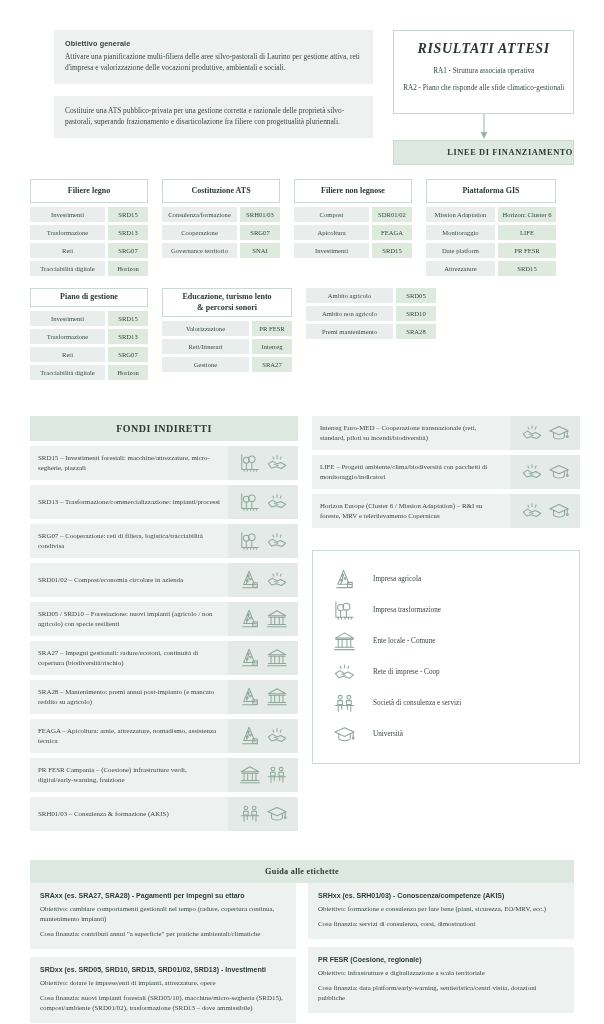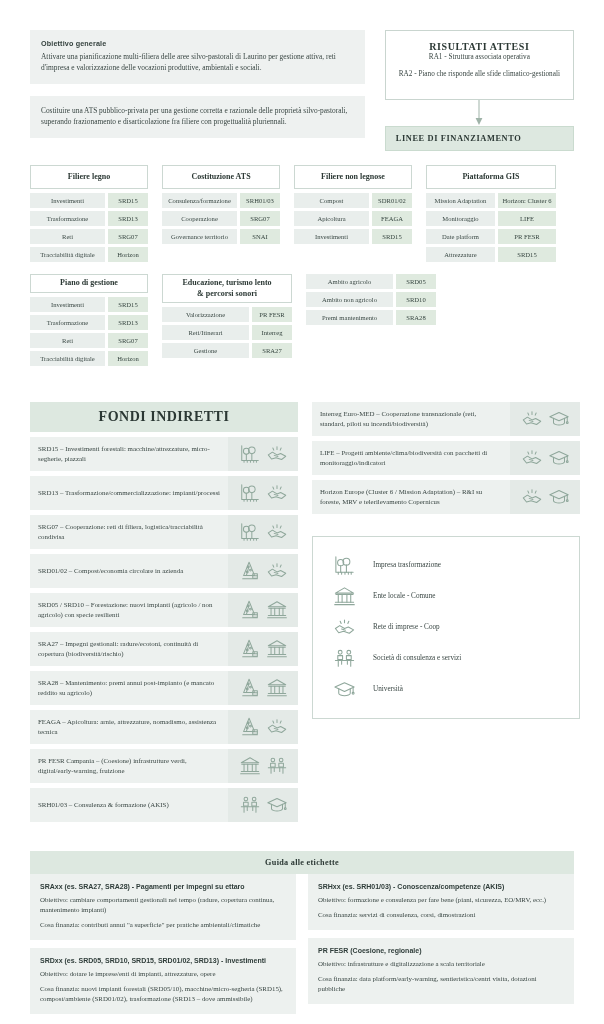--- a/index.html
+++ b/index.html
@@ -9,47 +9,49 @@
     background: #ffffff;
     font-family: "Liberation Serif", "DejaVu Serif", serif;
     color: #2f3d3a;
   }
   body { width: 604px; min-height: 1024px; position: relative; }
 
   .page { width: 604px; padding: 0; }
 
   
   .top-zone { display: flex; padding: 30px 30px 0 30px; gap: 14px; align-items: flex-start; }
-  .obj-col { width: 336px; }
+  .obj-col { width: 336px; margin-left: 24px; }
   .obj-box {
     background: #eef1f0;
     padding: 9px 11px 11px 11px;
     margin-bottom: 12px;
   }
   .obj-title {
     font-family: "Liberation Sans", sans-serif;
     font-weight: bold; font-size: 7.2px; letter-spacing: .15px;
     color: #33403d; margin-bottom: 3px;
   }
   .obj-text { font-size: 7.4px; line-height: 1.5; color: #3a4744; }
 
   .res-col { width: 190px; margin-left: 6px; }
   .res-box {
     border: 1px solid #c9d5cf; background: #fff;
     padding: 10px 8px 12px 8px; text-align: center;
   }
   .res-title {
     font-family: "Liberation Serif", serif;
-    font-weight: bold; font-size: 10px; letter-spacing: .6px; color: #2b3834;
+    font-weight: bold; font-size: 14px; letter-spacing: .6px; color: #2b3834;
+    margin-bottom: 9px;
+    font-style: italic;
   }
   .res-line { font-size: 7.2px; line-height: 1.45; color: #3a4744; margin-bottom: 7px; }
   .arrow-wrap { height: 26px; display: flex; align-items: center; justify-content: center; }
   .lf-box {
     background: #dde8e0; border: 1px solid #cadbcf;
-    text-align: left; padding: 7px 10px;
+    text-align: right; padding: 7px 0;
     font-weight: bold; font-size: 8.4px; letter-spacing: .6px; color: #2b3834;
   }
 
   
   .tables-zone { padding: 14px 30px 0 30px; }
   .tables-row { display: flex; gap: 14px; margin-bottom: 9px; align-items: flex-start; }
   .mini-table { width: 118px; flex: 0 0 118px; }
   .mini-table.wide { width: 130px; flex: 0 0 130px; }
   .mt-head {
     border: 1px solid #ccd8d2; background: #fff;
@@ -67,21 +69,21 @@
     flex: 0 0 40px; background: #dfeadf; color: #35443f;
     font-size: 6.6px; text-align: center; padding: 4px 2px;
   }
   .mini-table.wide .mt-v { flex: 0 0 58px; }
 
   
   .fondi-zone { display: flex; gap: 14px; padding: 24px 30px 0 30px; align-items: flex-start; }
   .fondi-col { width: 268px; flex: 0 0 268px; }
   .fondi-head {
     background: #dde8e0; text-align: center; padding: 7px 4px;
-    font-weight: bold; font-size: 14px; letter-spacing: .5px; color: #2b3834;
+    font-weight: bold; font-size: 10px; letter-spacing: .5px; color: #2b3834;
     margin-bottom: 5px;
   }
   .fondi-row {
     display: flex; align-items: stretch;
     background: #edf1ef; margin-bottom: 5px; min-height: 34px;
   }
   .fr-text {
     flex: 1 1 auto; padding: 7px 8px; font-size: 6.9px; line-height: 1.45; color: #3a4744;
     display: flex; align-items: center;
   }
@@ -643,20 +645,35 @@
               </span>
             </div>
           </div>
         </div>
 
       <div class="legend-box">
         <div id="legend-rows">
             <div class="legend-row">
               <span class="legend-ic">
                 <svg viewBox="0 0 24 24">
+                  <path stroke="#8fa79b" stroke-width="1.1" fill="none" stroke-linecap="round" stroke-linejoin="round" d="M11 2.5 L5 17 H17 Z"></path>
+                  <path stroke="#8fa79b" stroke-width="1.1" fill="none" stroke-linecap="round" stroke-linejoin="round" d="M11 6.5 L8 17"></path>
+                  <circle stroke="#8fa79b" stroke-width="1.1" fill="none" stroke-linecap="round" stroke-linejoin="round" cx="10" cy="7.5" r="1"></circle>
+                  <circle stroke="#8fa79b" stroke-width="1.1" fill="none" stroke-linecap="round" stroke-linejoin="round" cx="12.5" cy="11" r="1"></circle>
+                  <circle stroke="#8fa79b" stroke-width="1.1" fill="none" stroke-linecap="round" stroke-linejoin="round" cx="9" cy="13" r="1"></circle>
+                  <path stroke="#8fa79b" stroke-width="1.1" fill="none" stroke-linecap="round" stroke-linejoin="round" d="M15 15 h5 v5 h-5 z"></path>
+                  <path stroke="#8fa79b" stroke-width="1.1" fill="none" stroke-linecap="round" stroke-linejoin="round" d="M15 17.2 h5"></path>
+                  <path stroke="#8fa79b" stroke-width="1.1" fill="none" stroke-linecap="round" stroke-linejoin="round" d="M4 20.5 h16"></path>
+                </svg>
+              </span>
+              <span class="legend-label">Impresa agricola</span>
+            </div>
+            <div class="legend-row">
+              <span class="legend-ic">
+                <svg viewBox="0 0 24 24">
                   <path stroke="#8fa79b" stroke-width="1.1" fill="none" stroke-linecap="round" stroke-linejoin="round" d="M3 3 V19 H21"></path>
                   <circle stroke="#8fa79b" stroke-width="1.1" fill="none" stroke-linecap="round" stroke-linejoin="round" cx="8" cy="9" r="3.2"></circle>
                   <circle stroke="#8fa79b" stroke-width="1.1" fill="none" stroke-linecap="round" stroke-linejoin="round" cx="14" cy="8" r="3.6"></circle>
                   <path stroke="#8fa79b" stroke-width="1.1" fill="none" stroke-linecap="round" stroke-linejoin="round" d="M8 12.2 V19"></path>
                   <path stroke="#8fa79b" stroke-width="1.1" fill="none" stroke-linecap="round" stroke-linejoin="round" d="M14 11.6 V19"></path>
                   <path stroke="#8fa79b" stroke-width="1.1" fill="none" stroke-linecap="round" stroke-linejoin="round" d="M5.5 19 v2"></path>
                   <path stroke="#8fa79b" stroke-width="1.1" fill="none" stroke-linecap="round" stroke-linejoin="round" d="M9 19 v2"></path>
                   <path stroke="#8fa79b" stroke-width="1.1" fill="none" stroke-linecap="round" stroke-linejoin="round" d="M12.5 19 v2"></path>
                   <path stroke="#8fa79b" stroke-width="1.1" fill="none" stroke-linecap="round" stroke-linejoin="round" d="M16 19 v2"></path>
                   <path stroke="#8fa79b" stroke-width="1.1" fill="none" stroke-linecap="round" stroke-linejoin="round" d="M19 19 v2"></path>

